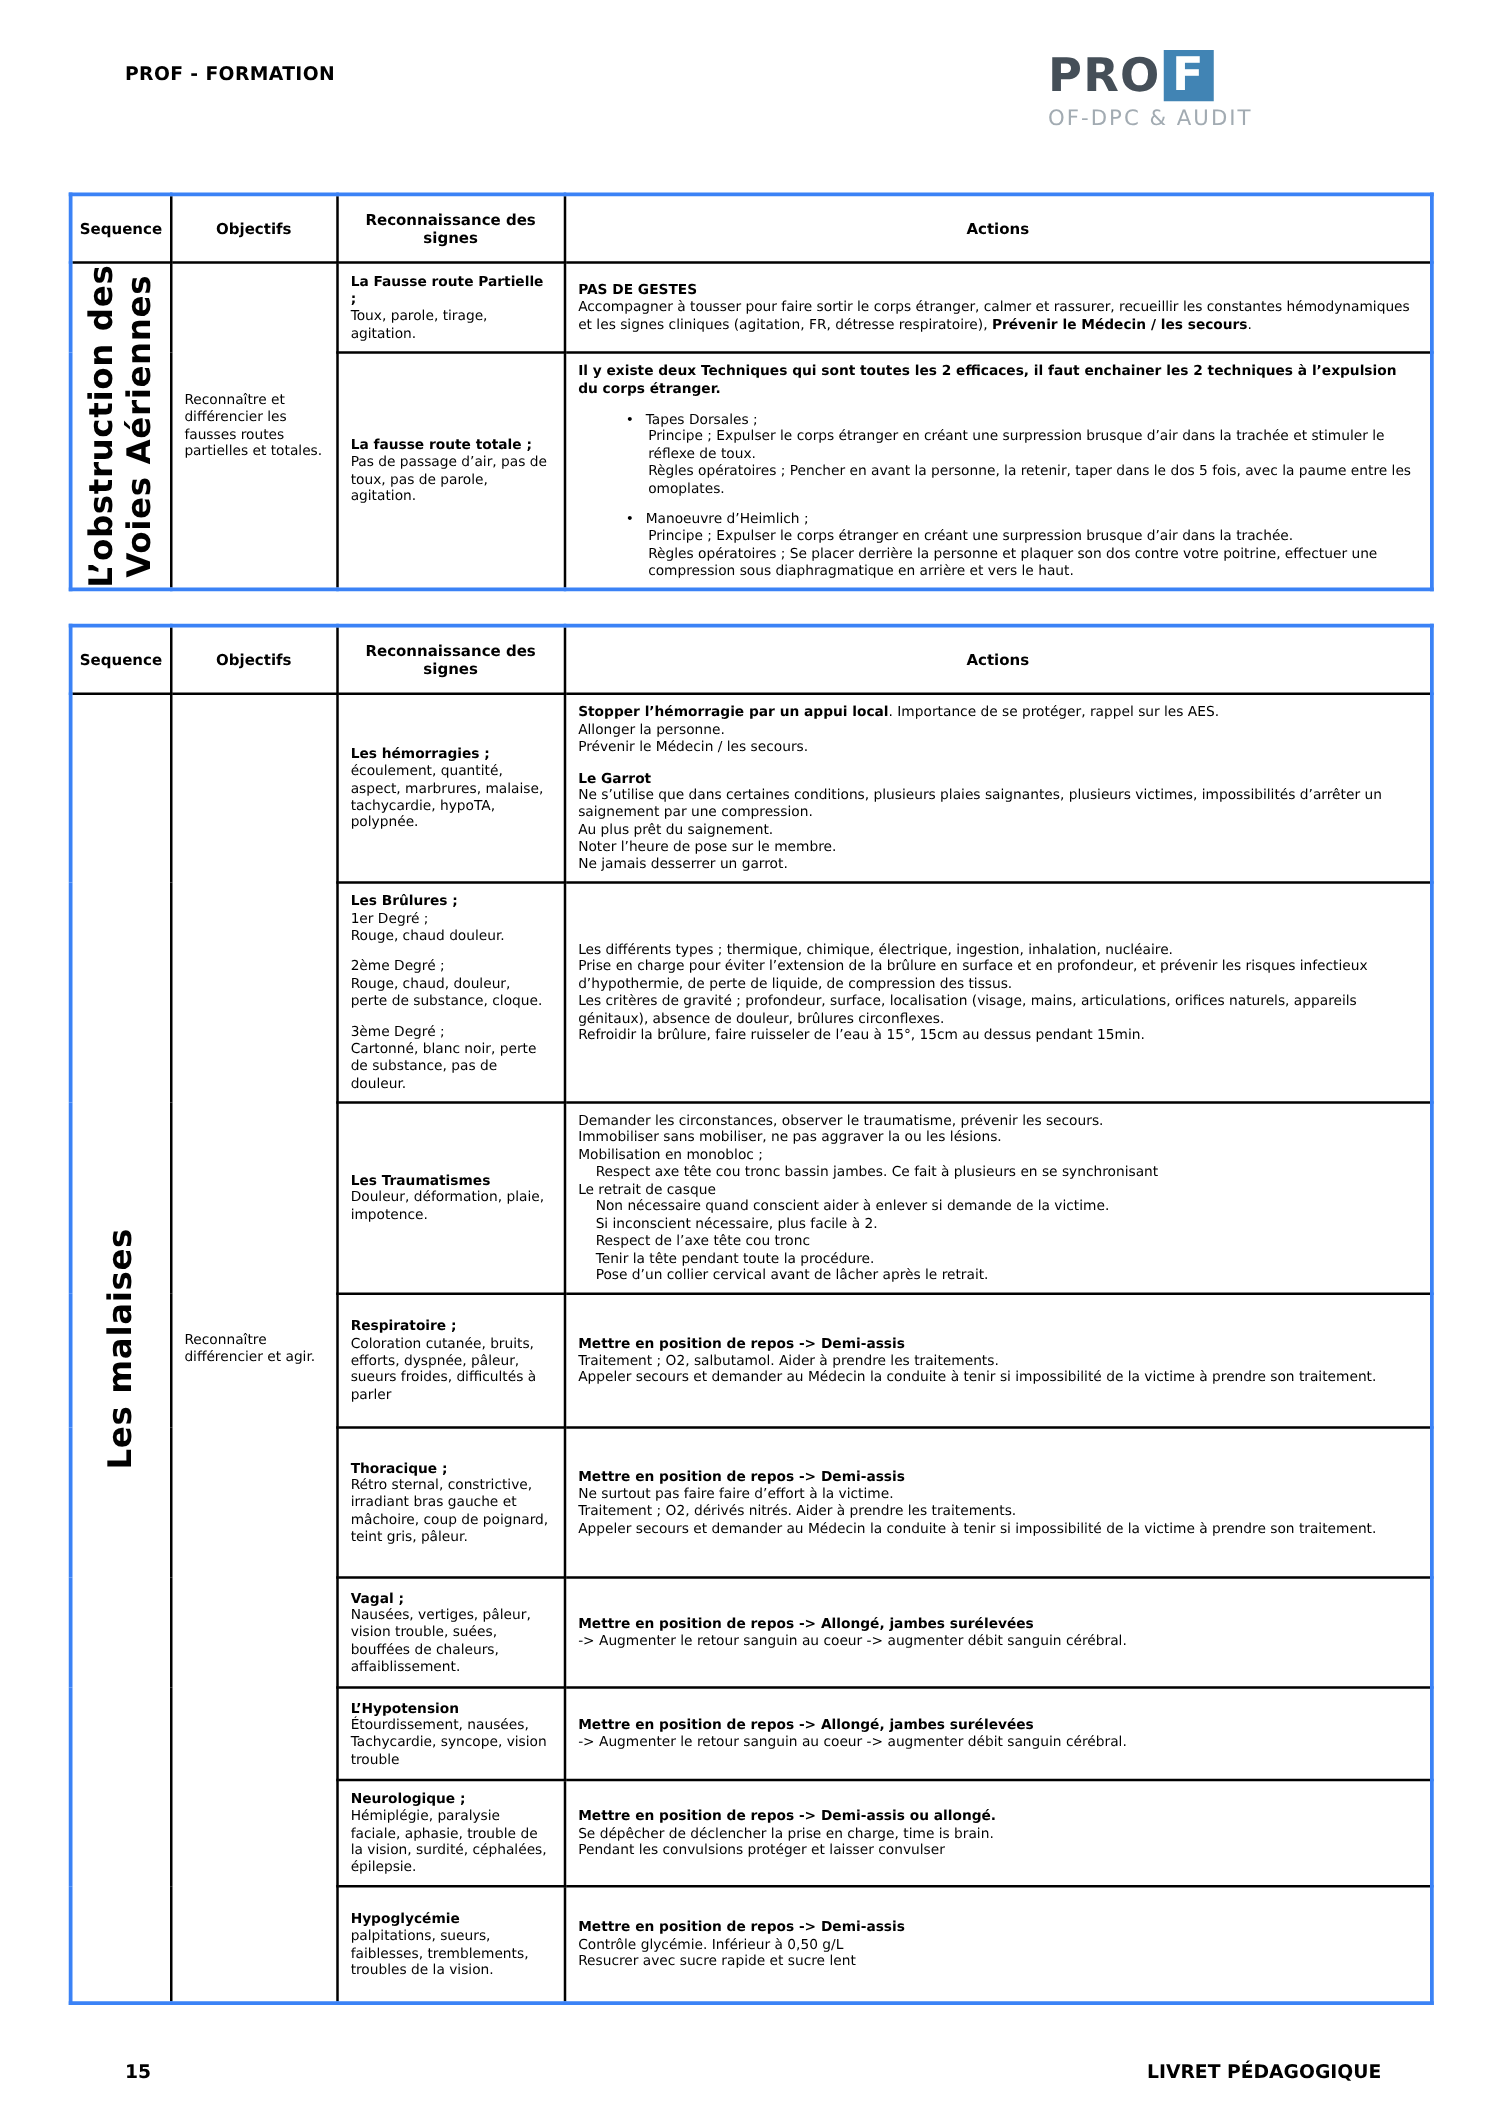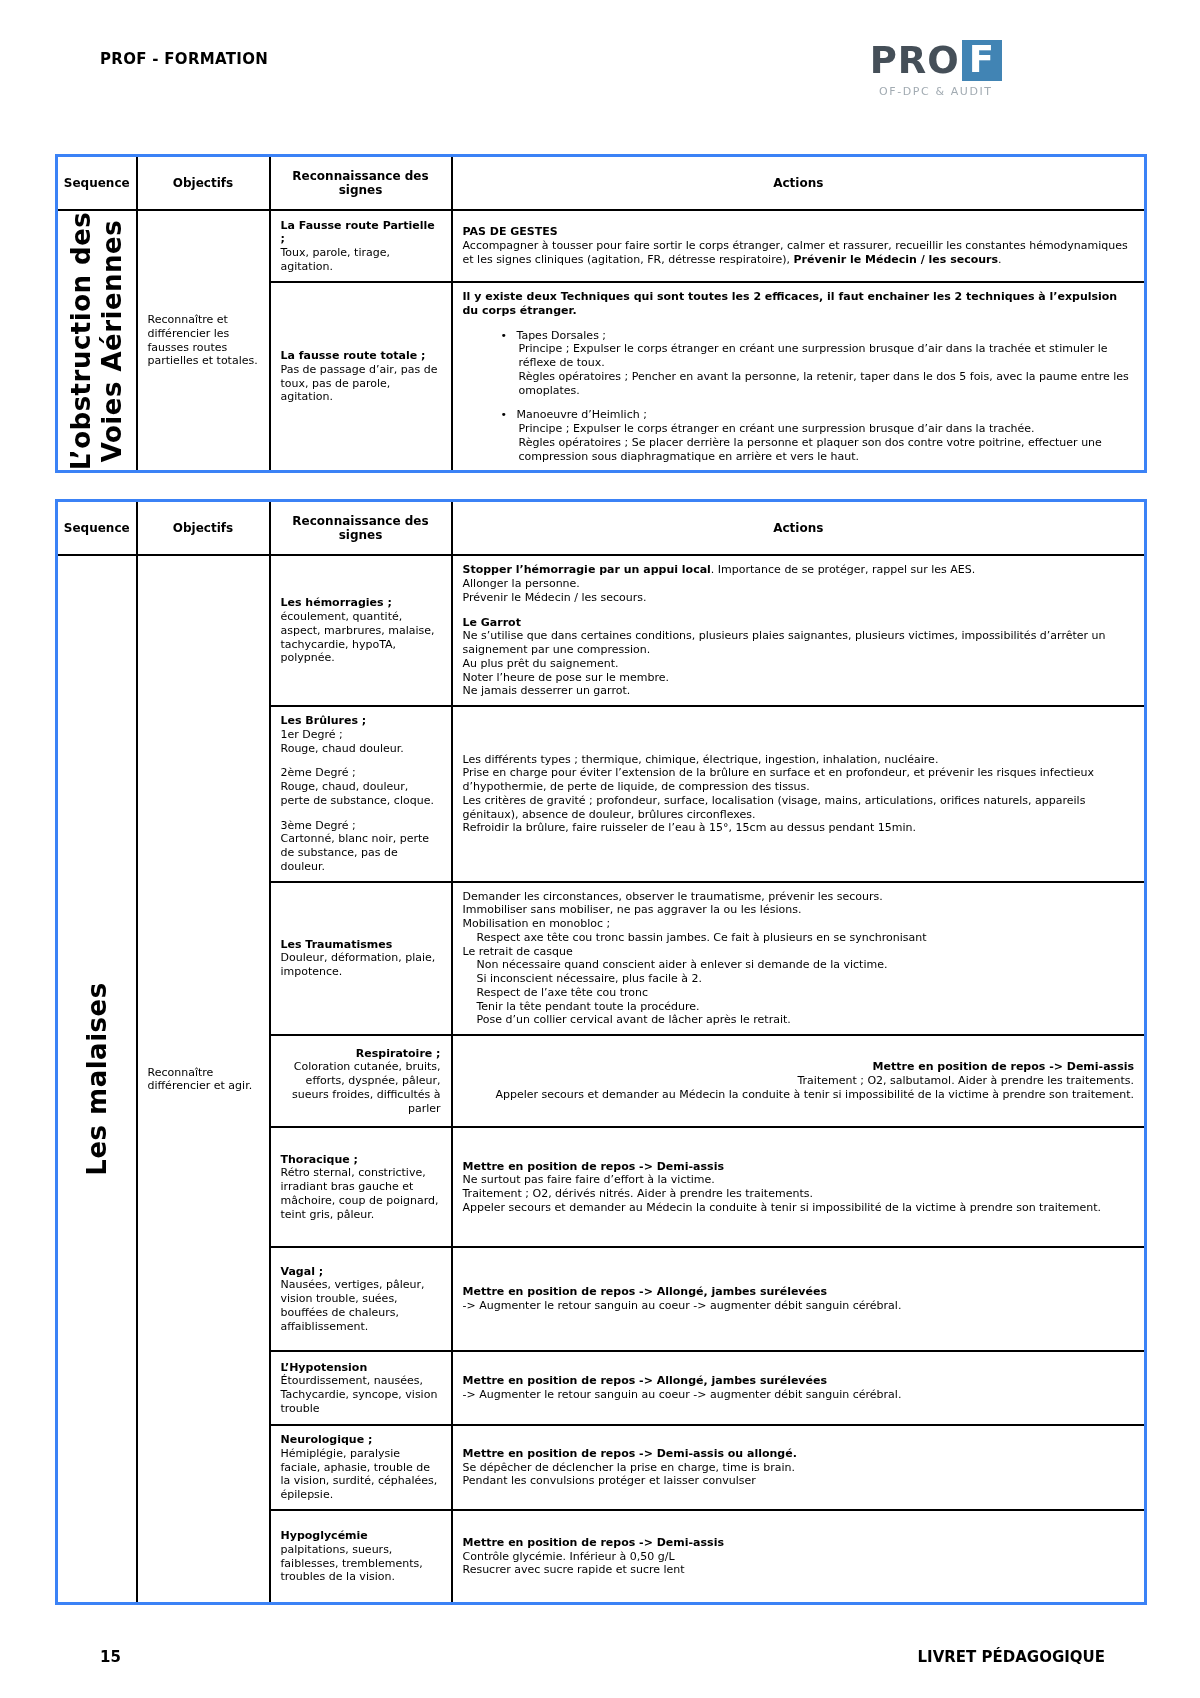--- a/index.html
+++ b/index.html
@@ -13,21 +13,21 @@
   
   .page-header{
     display:flex; justify-content:space-between; align-items:flex-start;
     padding:40px 198px 0 100px; height:128px;
   }
   .header-title{ font-size:15px; font-weight:bold; letter-spacing:.3px; padding-top:10px; }
   .logo{ text-align:center; }
   .logo-main{ display:flex; align-items:center; font-size:37px; font-weight:bold;
               color:#454f58; letter-spacing:1px; line-height:1; }
   .logo-accent{ color:#fff; padding:1px 7px 3px 7px; margin-left:2px; }
-  .logo-sub{ font-size:11px; color:#a2abb2; letter-spacing:1.6px; margin-top:4px; white-space:nowrap; }
+  .logo-sub{ font-size:17px; color:#a2abb2; letter-spacing:1.6px; margin-top:4px; white-space:nowrap; }
   
   .tables{ padding:0 53px 0 55px; margin-top:26px; }
   table.grid{
     border-collapse:collapse; width:100%; table-layout:fixed;
     border:3px solid #3b82f6;
   }
   table.grid + table.grid{ margin-top:26px; }
   .grid th, .grid td{ border:2px solid #000; }
   .grid th{ font-size:12px; font-weight:bold; text-align:center; padding:12px 4px; }
   .grid td{ vertical-align:middle; font-size:11px; line-height:1.25; padding:7px 10px; }
@@ -45,23 +45,23 @@
   .b{ font-weight:bold; }
   .bulleted{ display:flex; }
   .dot{ flex:none; width:16px; }
   .bl-text{ flex:1; }
   
   [data-table="0"] tbody tr:nth-child(1){ height:72px; }
   [data-table="0"] tbody tr:nth-child(2){ height:184px; }
   [data-table="1"] tbody tr:nth-child(1){ height:142px; }
   [data-table="1"] tbody tr:nth-child(2){ height:175px; }
   [data-table="1"] tbody tr:nth-child(3){ height:150px; }
-  [data-table="1"] tbody tr:nth-child(4){ height:92px;text-align:right; }
+  [data-table="1"] tbody tr:nth-child(4){ height:107px; }
   [data-table="1"] tbody tr:nth-child(5){ height:120px; }
-  [data-table="1"] tbody tr:nth-child(6){ height:104px; }
+  [data-table="1"] tbody tr:nth-child(6){ height:88px; }
   [data-table="1"] tbody tr:nth-child(7){ height:74px; }
   [data-table="1"] tbody tr:nth-child(8){ height:83px;border-radius:17px; }
   [data-table="1"] tbody tr:nth-child(9){ height:94px; }
   
   .page-footer{
     margin-top:auto;
     display:flex; justify-content:space-between; align-items:flex-start;
     padding:24px 95px 32px 100px;
     font-size:15px; font-weight:bold;
   }

